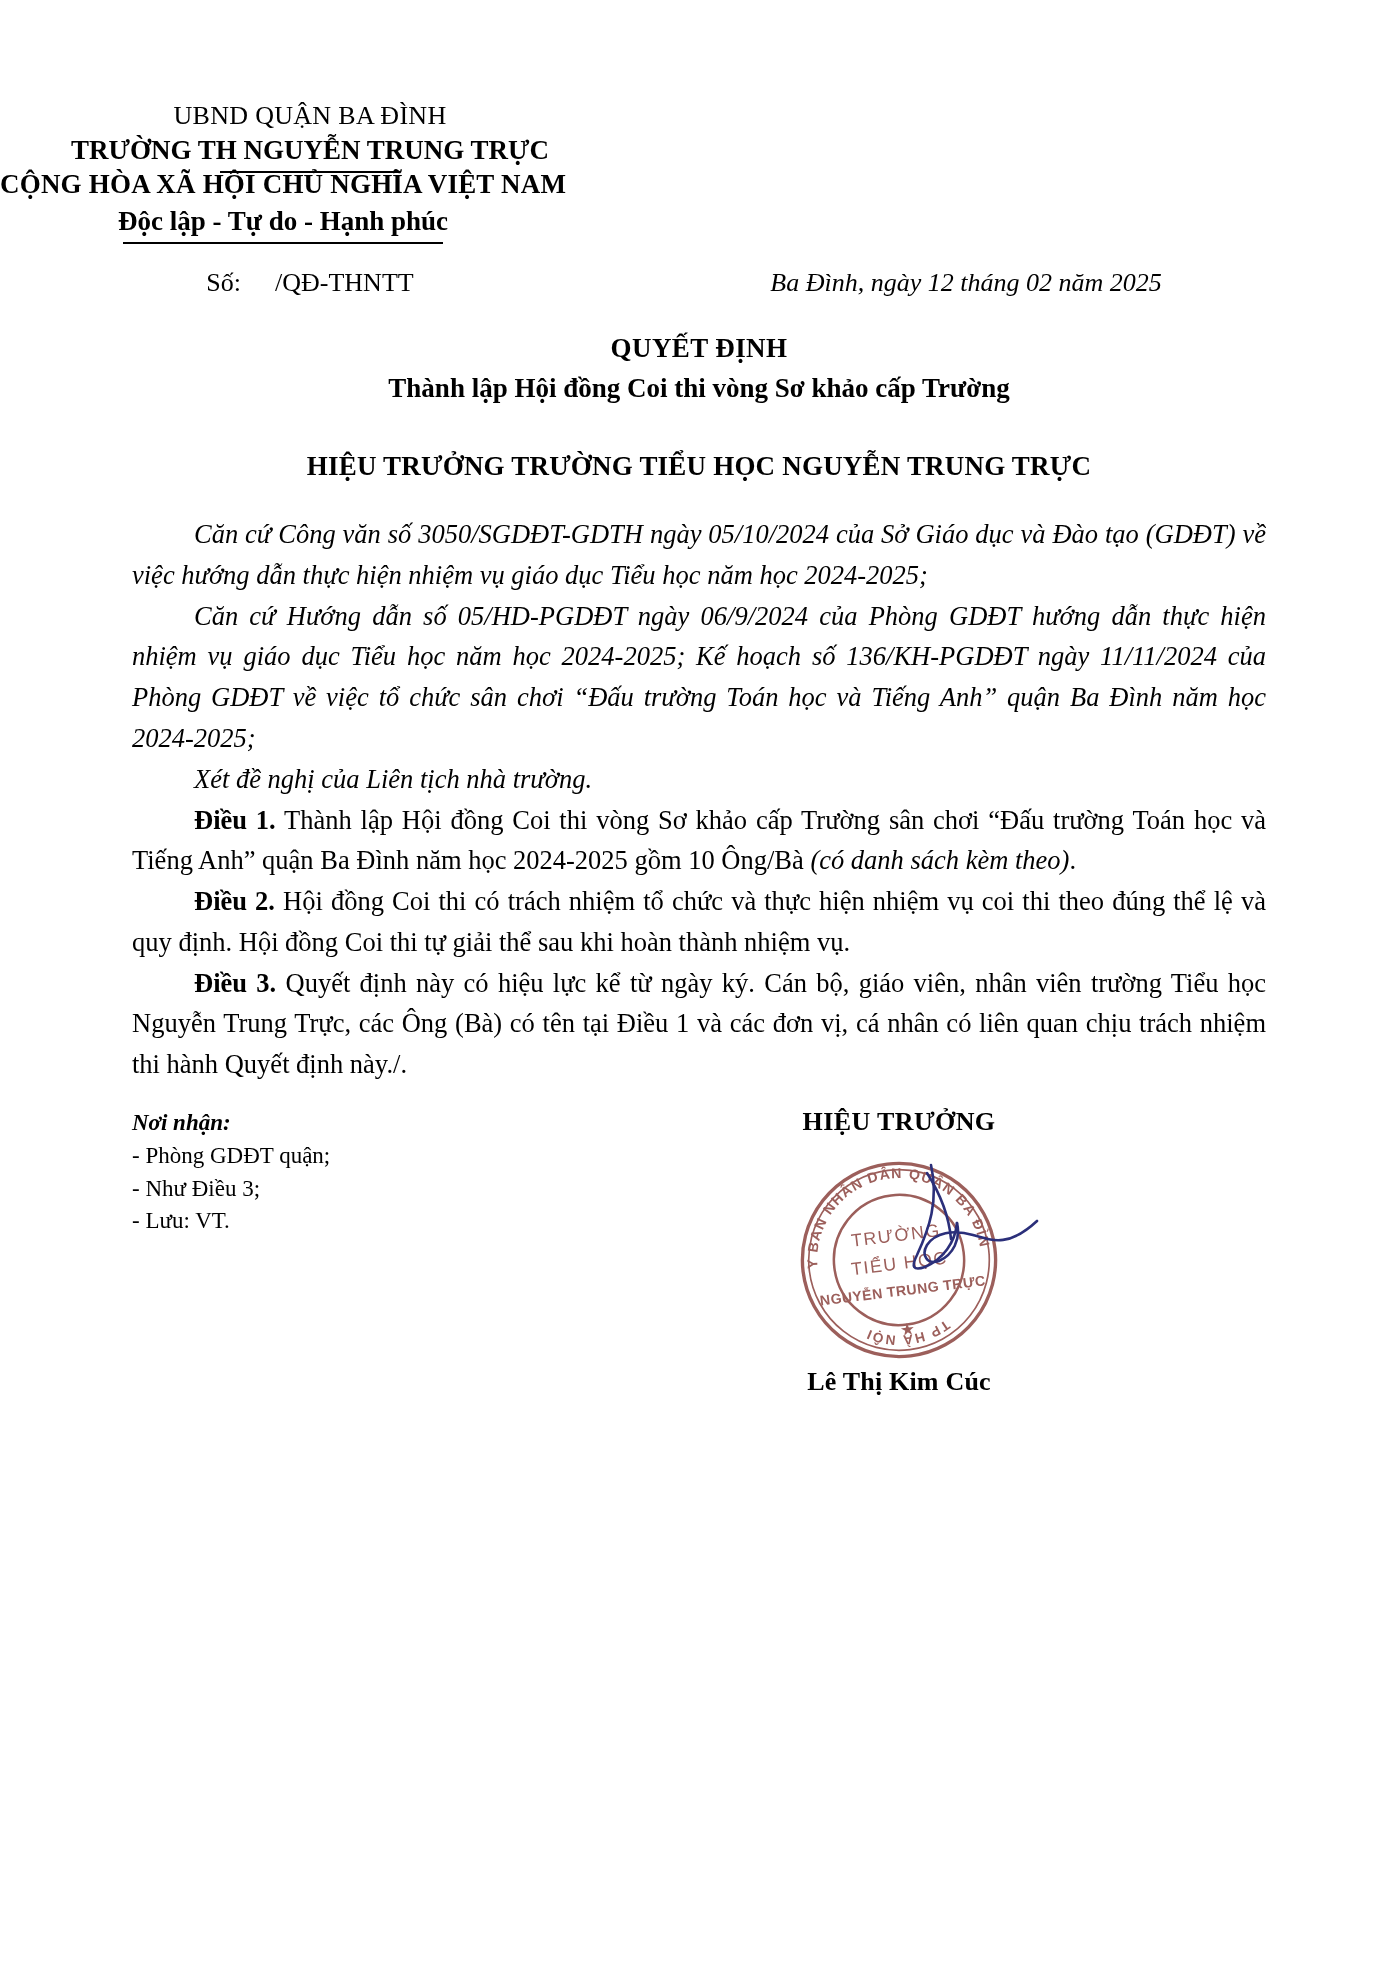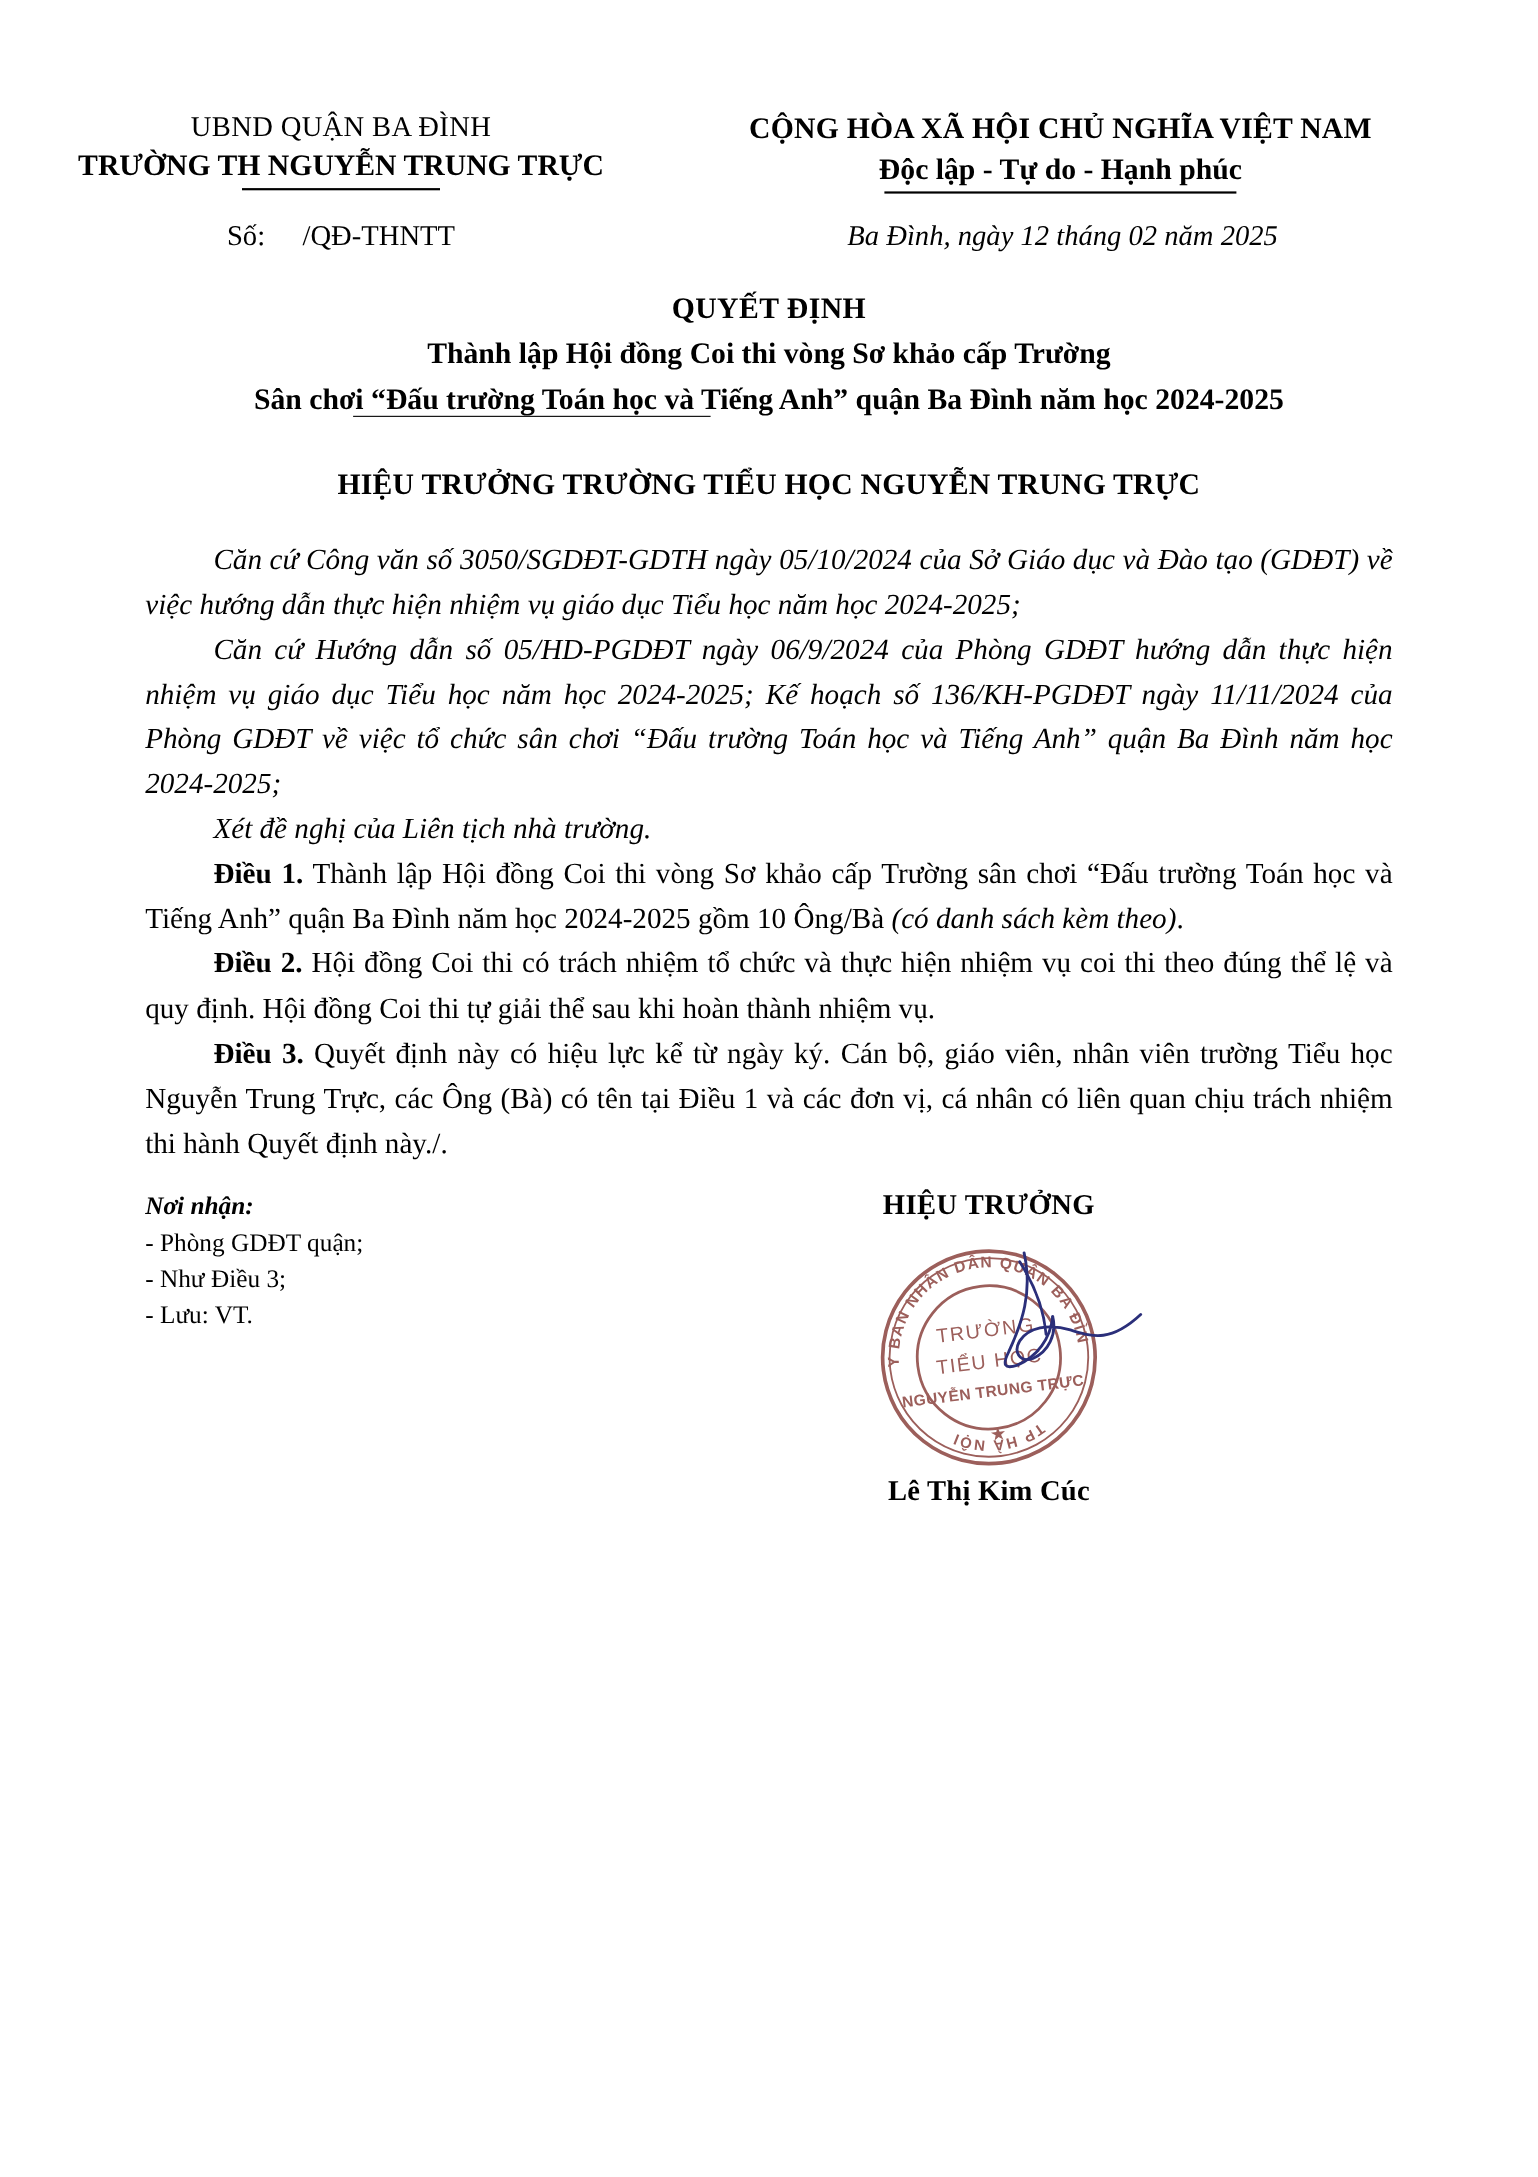--- a/index.html
+++ b/index.html
@@ -20,21 +20,21 @@
   .page {
     position: relative;
     width: 1398px;
     height: 1979px;
     padding: 0;
   }
 
   
   .doc-header {
     display: flex;
-    flex-direction: row;
+    flex-direction: column;
     align-items: flex-start;
     padding-top: 100px;
   }
   .hdr-left {
     width: 480px;
     margin-left: 70px;
     text-align: center;
   }
   .hdr-right {
     flex: 1;
@@ -260,21 +260,20 @@
   <div class="num-date-row">
     <div class="num-box">
       <span class="num-label">Số:</span><span>/QĐ-THNTT</span>
     </div>
     <div class="date-box">Ba Đình, ngày 12 tháng 02 năm 2025</div>
   </div>
 
   <div class="title-block">
     <div class="t-decision">QUYẾT ĐỊNH</div>
     <div class="t-sub1">Thành lập Hội đồng Coi thi vòng Sơ khảo cấp Trường</div>
-    <div><span class="t-sub2">Sân chơi “Đấu trường Toán học và Tiếng Anh” quận Ba Đình năm học 2024-2025</span></div>
     <div class="t-principal">HIỆU TRƯỞNG TRƯỜNG TIỂU HỌC NGUYỄN TRUNG TRỰC</div>
   </div>
 
   <div class="body-block">
 
     <p class="para italic">Căn cứ Công văn số 3050/SGDĐT-GDTH ngày 05/10/2024 của Sở Giáo dục và Đào tạo (GDĐT) về việc hướng dẫn thực hiện nhiệm vụ giáo dục Tiểu học năm học 2024-2025;</p>
     <p class="para italic">Căn cứ Hướng dẫn số 05/HD-PGDĐT ngày 06/9/2024 của Phòng GDĐT hướng dẫn thực hiện nhiệm vụ giáo dục Tiểu học năm học 2024-2025; Kế hoạch số 136/KH-PGDĐT ngày 11/11/2024 của Phòng GDĐT về việc tổ chức sân chơi “Đấu trường Toán học và Tiếng Anh” quận Ba Đình năm học 2024-2025;</p>
     <p class="para italic">Xét đề nghị của Liên tịch nhà trường.</p>
 
 

